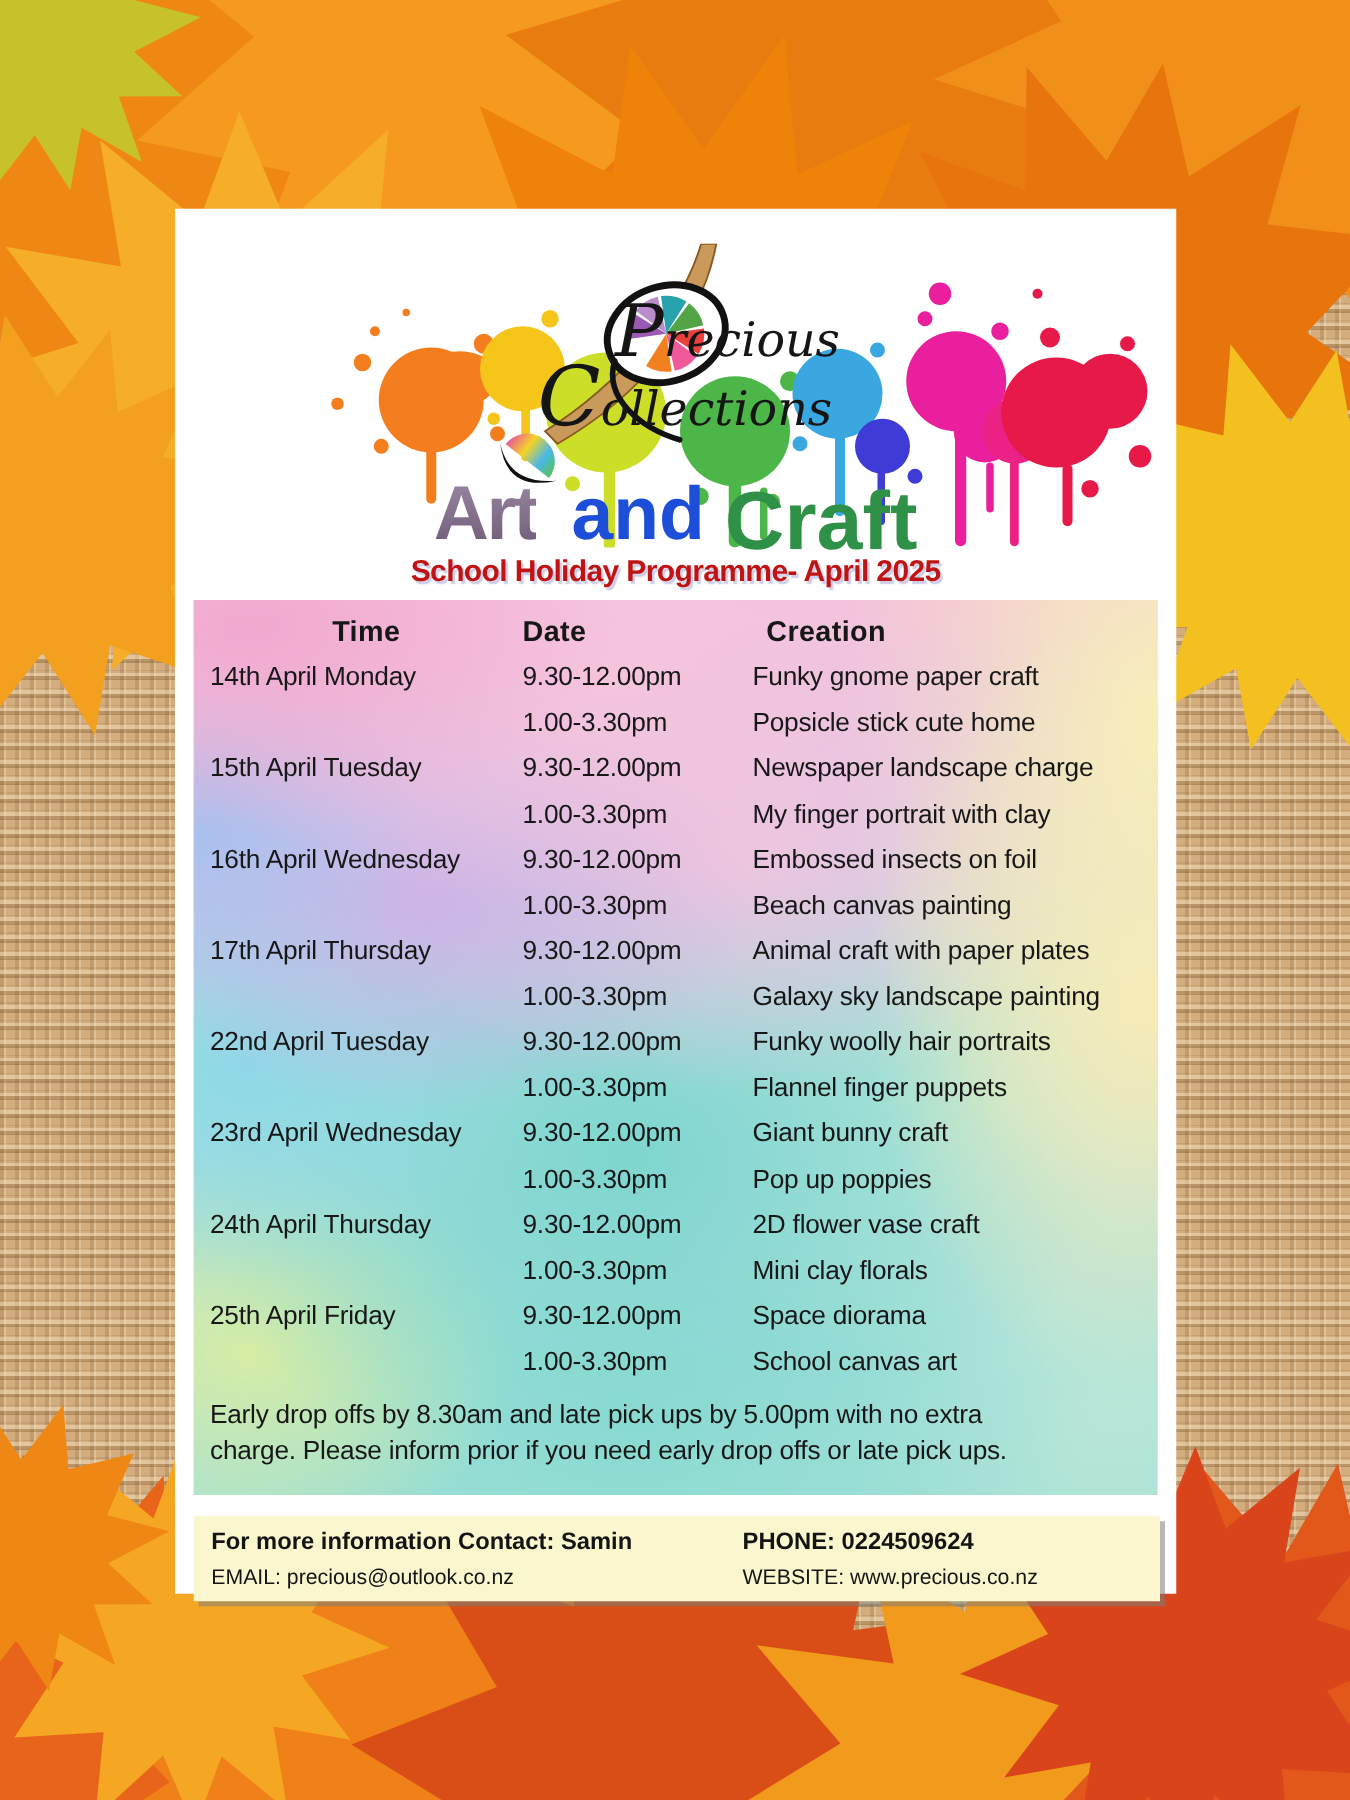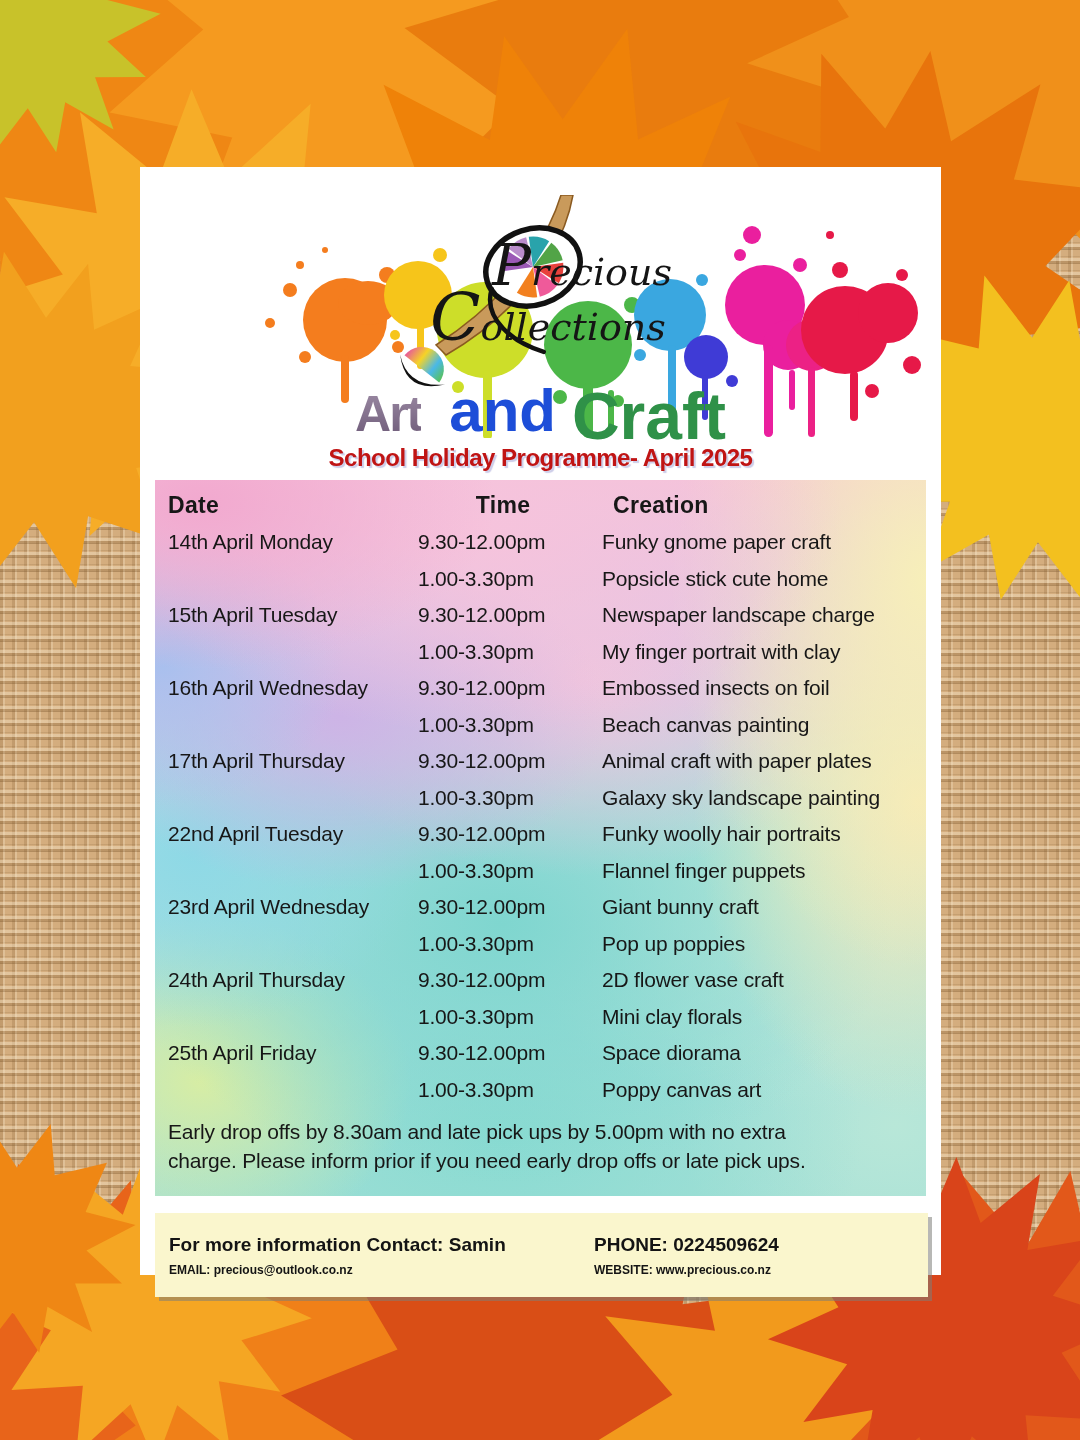--- a/index.html
+++ b/index.html
@@ -20,21 +20,21 @@
   }
   
   .logo-area{position:relative;width:100%;height:243px;margin-top:28px;}
   .logo-svg{position:absolute;left:0;top:0;}
   .script-name{font-family:"DejaVu Serif",serif;font-style:italic;fill:#151515;}
   .headline{
     position:absolute;left:0;bottom:-8px;width:100%;text-align:center;
     white-space:nowrap;z-index:3;
   }
   .headline .w1{
-    font-size:50px;font-weight:bold;letter-spacing:-2px;
+    font-size:61px;font-weight:bold;letter-spacing:-2px;
     background:linear-gradient(180deg,#9e8da6 0%,#6b5876 100%);
     -webkit-background-clip:text;background-clip:text;color:transparent;
     margin-right:28px;
   }
   .headline .w2{font-size:60px;font-weight:bold;color:#1d4ed8;margin-right:16px;}
   .headline .w3{font-size:66px;font-weight:bold;color:#2f9148;position:relative;top:8px;}
   .title-line{
     height:42px;line-height:40px;text-align:center;
     font-size:24px;font-weight:bold;letter-spacing:-0.5px;color:#c01414;
     text-shadow:2px 2px 1px rgba(110,110,190,.35);
@@ -62,27 +62,27 @@
   }
   .sched-grid{display:grid;grid-template-columns:250px 170px 1fr;}
   .sched-grid .hdr{line-height:38px;font-size:23px;font-weight:bold;letter-spacing:.3px;}
   .sched-grid .hdr.time{text-align:center;}
   .sched-grid .hdr.creation{padding-left:25px;}
   .sched-grid .cell{line-height:36.5px;white-space:nowrap;letter-spacing:-0.2px;}
   .sched-grid .cell.creation{padding-left:14px;}
   .note{margin-top:9px;line-height:29px;letter-spacing:-0.2px;padding-right:8px;}
   
   .footer-box{
-    margin:17px 13px 0 15px;height:84px;background:#faf6cd;
+    margin:17px 13px 0 15px;height:68px;background:#faf6cd;
     box-shadow:4px 4px 0 rgba(125,125,120,.55);
     display:grid;grid-template-columns:56% 44%;
     align-content:center;row-gap:7px;padding-left:14px;box-sizing:border-box;
   }
   .footer-box .l1{font-size:19px;font-weight:bold;color:#141414;}
-  .footer-box .l2{font-size:12px;font-weight:bold;color:#141414;}
+  .footer-box .l2{font-size:17px;font-weight:normal;color:#141414;}
 </style>
 </head>
 <body>
 
 <svg class="bg-leaves" width="1080" height="1440" viewBox="0 0 1080 1440">
   <defs>
     <path id="leaf" d="M0,-100 L15,-60 L45,-85 L40,-45 L85,-55 L60,-20 L100,0 L60,20 L85,55 L40,45 L45,85 L15,60 L0,100 L-15,60 L-45,85 L-40,45 L-85,55 L-60,20 L-100,0 L-60,-20 L-85,-55 L-40,-45 L-45,-85 L-15,-60 Z"></path>
   </defs>
 
   <g>
@@ -220,22 +220,22 @@
     </svg>
     <div class="headline">
       <span class="w1">Art</span><span class="w2">and</span><span class="w3">Craft</span>
     </div>
   </div>
 
   <div class="title-line">School Holiday Programme- April 2025</div>
 
   <div class="schedule">
     <div class="sched-grid">
+      <div class="hdr time">Time</div>
       <div class="hdr date">Date</div>
-      <div class="hdr time">Time</div>
       <div class="hdr creation">Creation</div>
 
       <div class="cell date">14th April Monday</div>
       <div class="cell time">9.30-12.00pm</div>
       <div class="cell creation">Funky gnome paper craft</div>
 
       <div class="cell date"></div>
       <div class="cell time">1.00-3.30pm</div>
       <div class="cell creation">Popsicle stick cute home</div>
 
@@ -286,21 +286,21 @@
       <div class="cell date"></div>
       <div class="cell time">1.00-3.30pm</div>
       <div class="cell creation">Mini clay florals</div>
 
       <div class="cell date">25th April Friday</div>
       <div class="cell time">9.30-12.00pm</div>
       <div class="cell creation">Space diorama</div>
 
       <div class="cell date"></div>
       <div class="cell time">1.00-3.30pm</div>
-      <div class="cell creation">Poppy canvas art</div>
+      <div class="cell creation">School canvas art</div>
     </div>
     <div class="note">
       <div>Early drop offs by 8.30am and late pick ups by 5.00pm with no extra</div>
       <div>charge. Please inform prior if you need early drop offs or late pick ups.</div>
     </div>
   </div>
 
   <div class="footer-box">
     <div class="l1">For more information Contact: Samin</div>
     <div class="l1">PHONE: 0224509624</div>

